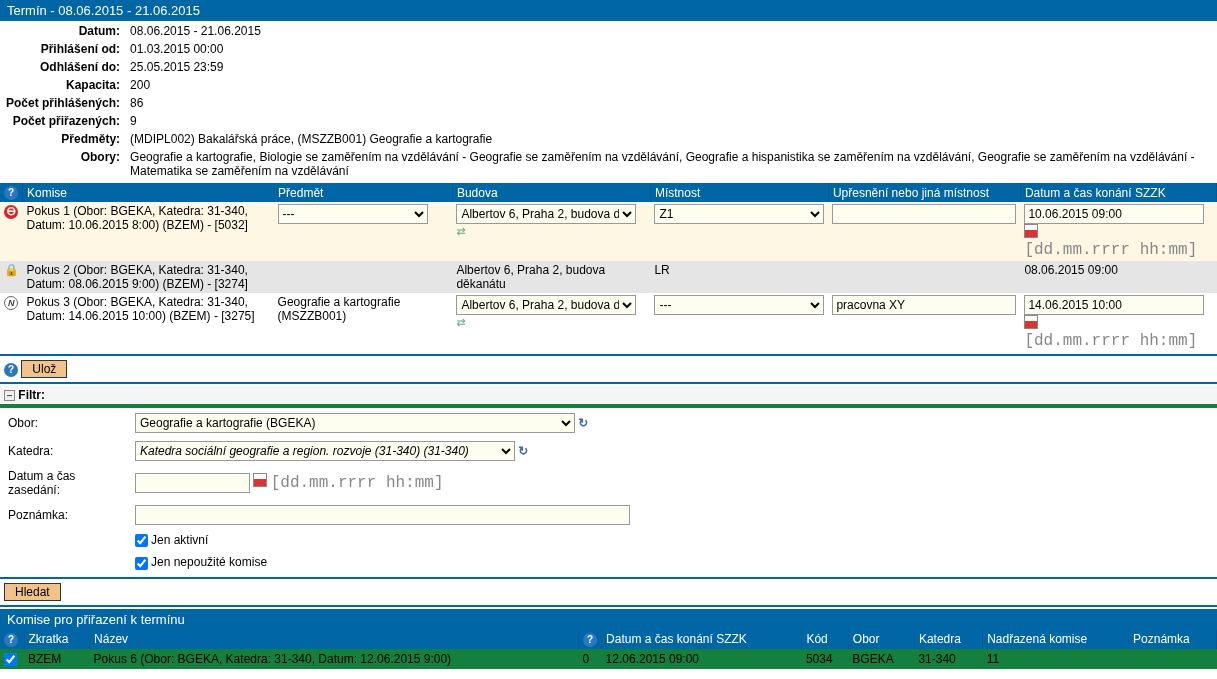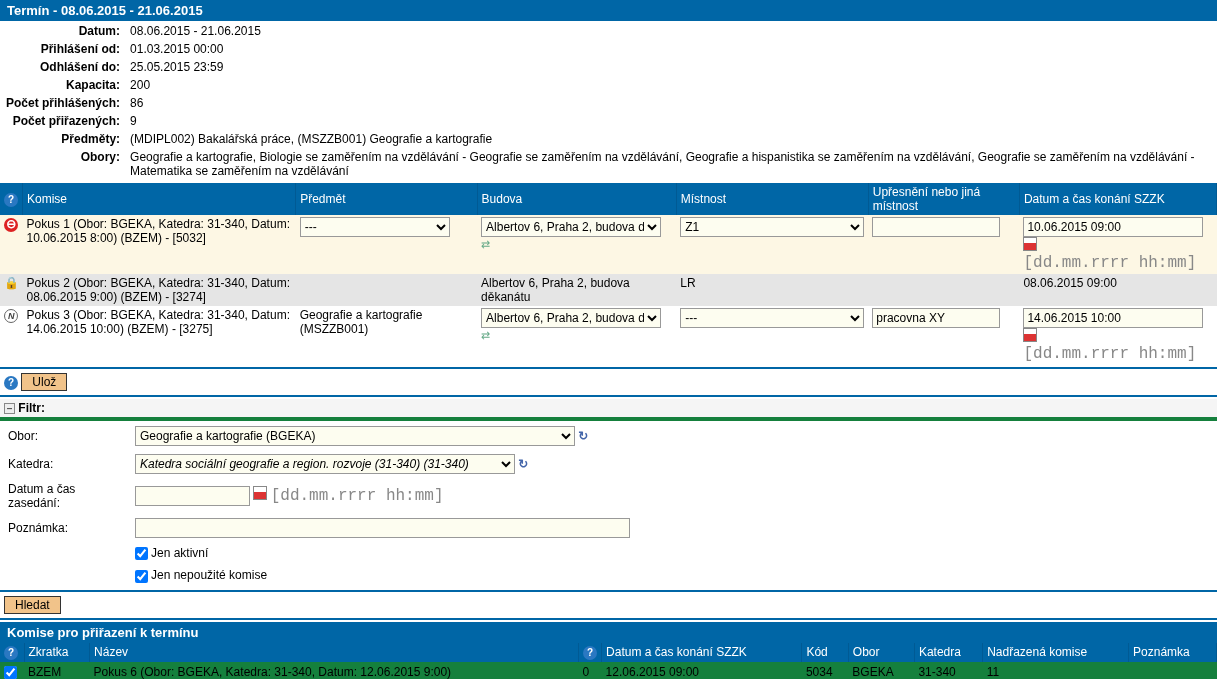--- a/index.html
+++ b/index.html
@@ -1,17 +1,17 @@
 <!DOCTYPE html>
 <html><head>
 <meta charset="utf-8">
 <style>
   * { box-sizing: border-box; margin: 0; padding: 0; }
   body { font-family: Arial, Helvetica, sans-serif; font-size: 12px; color: #000; background: #fff; }
-  .section-header { background: #0066a6; color: #fff; font-weight: bold; padding: 2px 6px; font-size: 13px; border: 1px solid #0066a6; }
+  .section-header { background: #0066a6; color: #fff; font-weight: normal; padding: 2px 6px; font-size: 13px; border: 1px solid #0066a6; }
   .details-table { width: 100%; }
   .details-table td { padding: 1px 4px; vertical-align: top; font-size: 12px; }
   .details-table .lbl { text-align: right; font-weight: bold; width: 115px; white-space: nowrap; }
   .commissions { width: 100%; border-collapse: collapse; margin-top: 2px; }
   .commissions th { background: #0066a6; color: #fff; text-align: left; font-weight: normal; padding: 2px 4px; font-size: 12px; border-right: 1px solid #005a94; }
   .commissions td { padding: 2px 4px; vertical-align: top; font-size: 12px; }
   .row-cream { background: #fdf7e4; }
   .row-gray  { background: #e5e5e5; }
   .row-white { background: #ffffff; }
   .icon-col { width: 18px; text-align: center; }
@@ -29,22 +29,22 @@
   .btn { background:#f1c38a; border:1px solid #333; padding:1px 10px; font-size:12px; cursor:pointer; font-family:inherit; }
   .hr-blue { height:2px; background:#0066a6; margin:2px 0; }
   .filter-head { background:#f5f5f5; padding:2px 4px; font-weight:bold; font-size:12px; border-bottom:4px solid #15803d; }
   .filter-body td { padding:3px 6px; font-size:12px; }
   .filter-label { width:125px; }
   input[type=checkbox] { vertical-align:middle; margin-right:3px; }
   .assign-table { width:100%; border-collapse:collapse; }
   .assign-table th { background:#0066a6; color:#fff; text-align:left; font-weight:normal; padding:2px 4px; font-size:12px; border-right:1px solid #005a94; }
   .assign-table td { padding:3px 4px; font-size:12px; background:#15803d; }
   .sel-wide { width:180px; }
-  .sel-room { width:184px; }
-  .inp-misc { width:128px; }
+  .sel-room { width:170px; }
+  .inp-misc { width:184px; }
   .inp-date { width:180px; }
   .filter-select-lg { width:440px; }
   .filter-select-md { width:380px;font-style:italic; }
   .filter-input-sm { width:115px; }
   .filter-input-lg { width:495px; }
 </style>
 </head>
 <body>
 
 <div class="section-header">Termín - 08.06.2015 - 21.06.2015</div>

